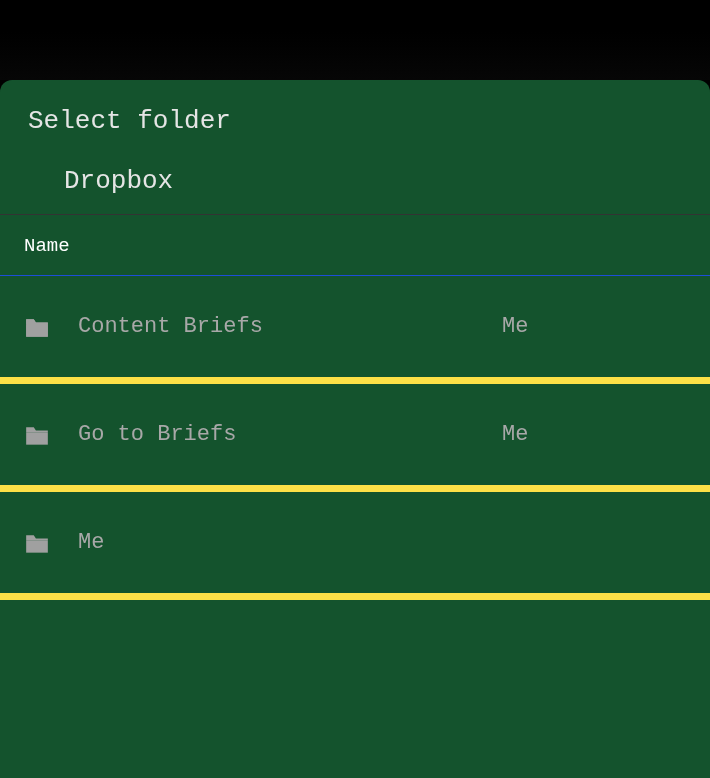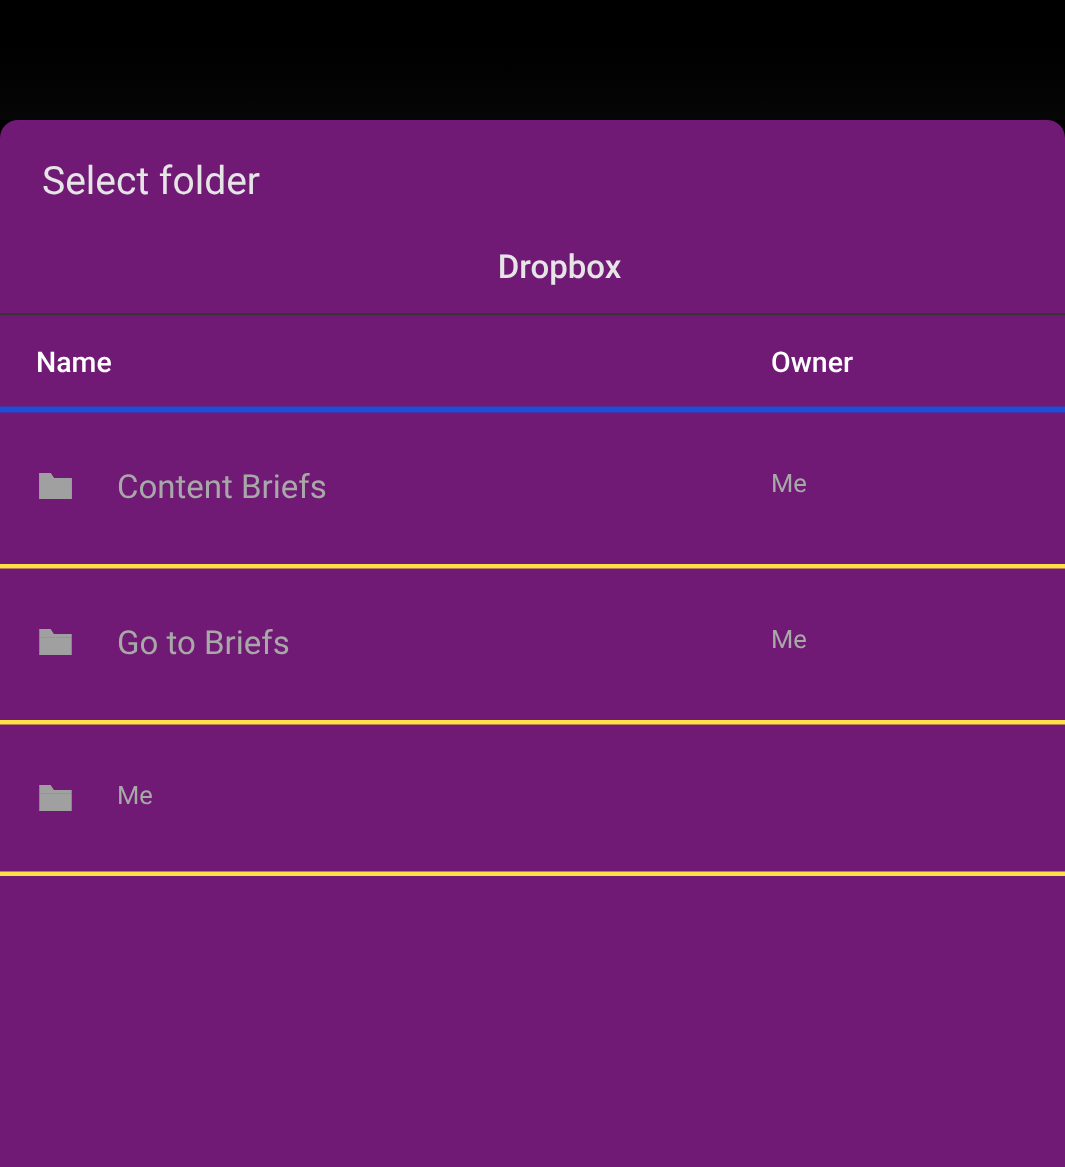--- a/index.html
+++ b/index.html
@@ -14,59 +14,59 @@
       height: 778px;
       overflow: hidden;
       position: relative;
     }
     .modal {
       position: absolute;
       top: 80px;
       left: 0;
       right: 0;
       bottom: 0;
-      background-color: #701a75;
+      background-color: #14532d;
       border-radius: 12px 12px 0 0;
+      font-family: Liberation Mono, monospace;
     }
     .modal-title {
       padding: 26px 28px 20px 28px;
       color: #e5e5e5;
       font-size: 26px;
       font-weight: 400;
     }
     .breadcrumb {
       padding: 10px 28px 18px 64px;
       color: #e5e5e5;
-      font-size: 22px;
+      font-size: 26px;
       font-weight: 500;
-      text-align: center;
     }
     .table-header {
       display: flex;
       padding: 20px 24px 18px 24px;
       border-top: 1px solid #333333;
-      border-bottom: 4px solid #1d4ed8;
+      border-bottom: 1px solid #1d4ed8;
     }
     .col-name {
       flex: 1;
       color: #ffffff;
       font-size: 19px;
       font-weight: 500;
     }
     .col-owner {
       width: 172px;
       color: #ffffff;
       font-size: 19px;
       font-weight: 500;
     }
     .folder-row {
       display: flex;
-      align-items: flex-start;
-      padding: 38px 24px 38px 24px;
-      border-bottom: 3px solid #fde047;
+      align-items: flex-end;
+      padding: 38px 36px 38px 24px;
+      border-bottom: 7px solid #fde047;
       cursor: pointer;
     }
     .folder-icon {
       width: 26px;
       height: 22px;
       margin-right: 28px;
       flex-shrink: 0;
     }
     .folder-icon svg {
       width: 100%;
@@ -75,21 +75,21 @@
     }
     .folder-name {
       flex: 1;
       color: #a8a8a8;
       font-size: 22px;
       font-weight: 400;
     }
     .folder-owner {
       width: 172px;
       color: #a8a8a8;
-      font-size: 17px;
+      font-size: 22px;
       font-weight: 400;
     }
     .top-shadow {
       position: absolute;
       top: 0;
       left: 0;
       right: 0;
       height: 80px;
       background: linear-gradient(180deg, rgba(0,0,0,1) 0%, rgba(0,0,0,1) 40%, rgba(20,20,20,0.3) 100%);
     }
@@ -100,21 +100,20 @@
 <div class="top-shadow"></div>
 
 <div class="modal">
 
   <div class="modal-title">Select folder</div>
 
   <div class="breadcrumb">Dropbox</div>
 
   <div class="table-header">
     <div class="col-name">Name</div>
-    <div class="col-owner">Owner</div>
   </div>
 
   <div class="folder-row">
     <span class="folder-icon">
       <svg viewBox="0 0 24 20">
           <path d="M2 2 L9 2 L11 5 L22 5 L22 18 L2 18 Z M2 7 L22 7" stroke="none"></path>
           <path d="M2 2 L9 2 L11 5 L22 5 L22 7 L2 7 Z" fill="#a0a0a0"></path>
           <rect x="2" y="7" width="20" height="11" fill="#a0a0a0"></rect>
         </svg>
     </span>

